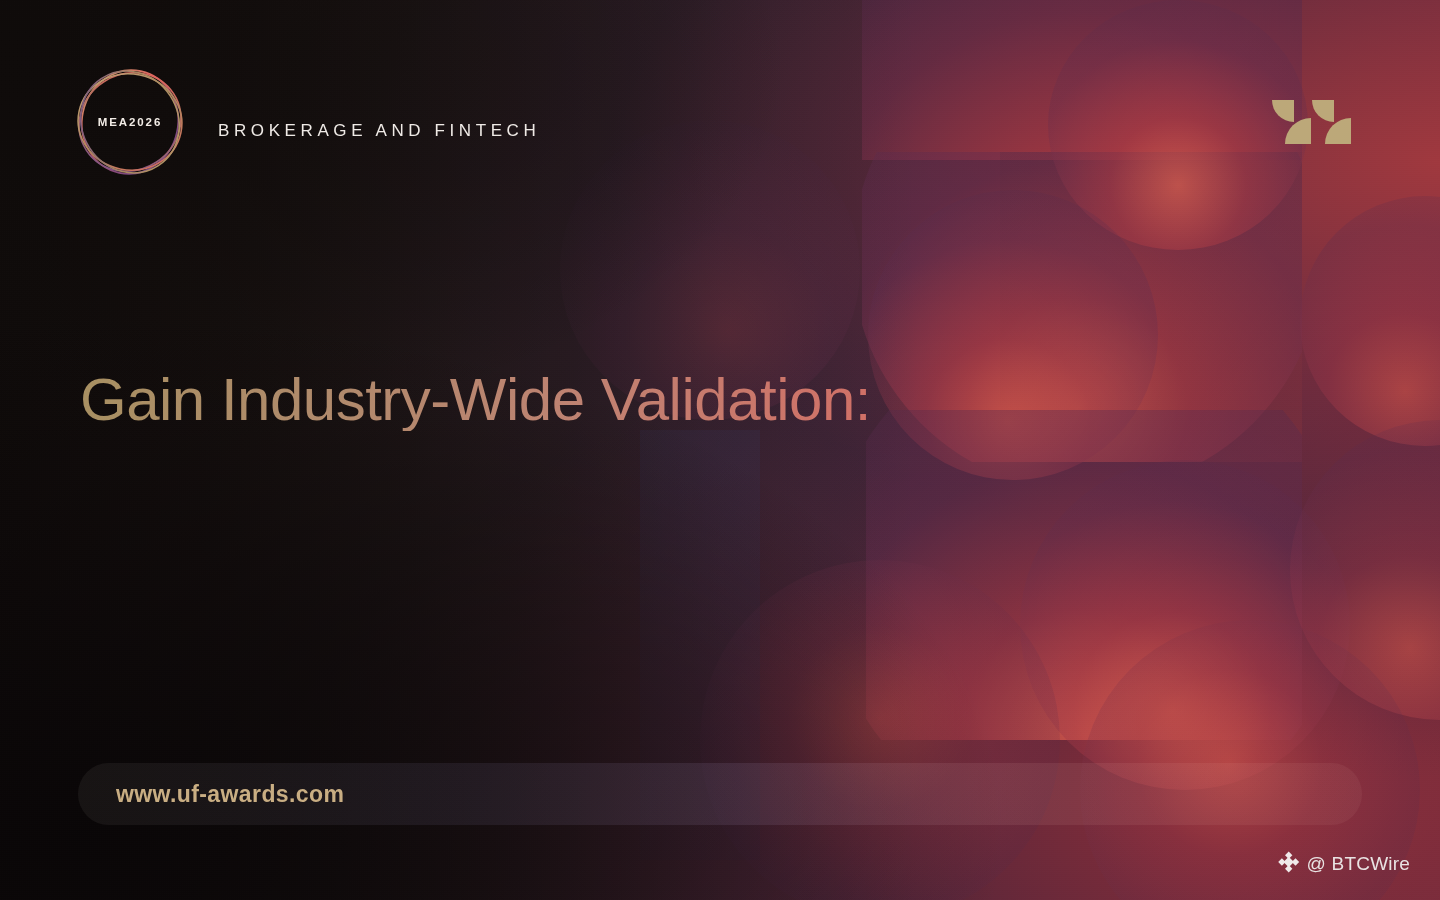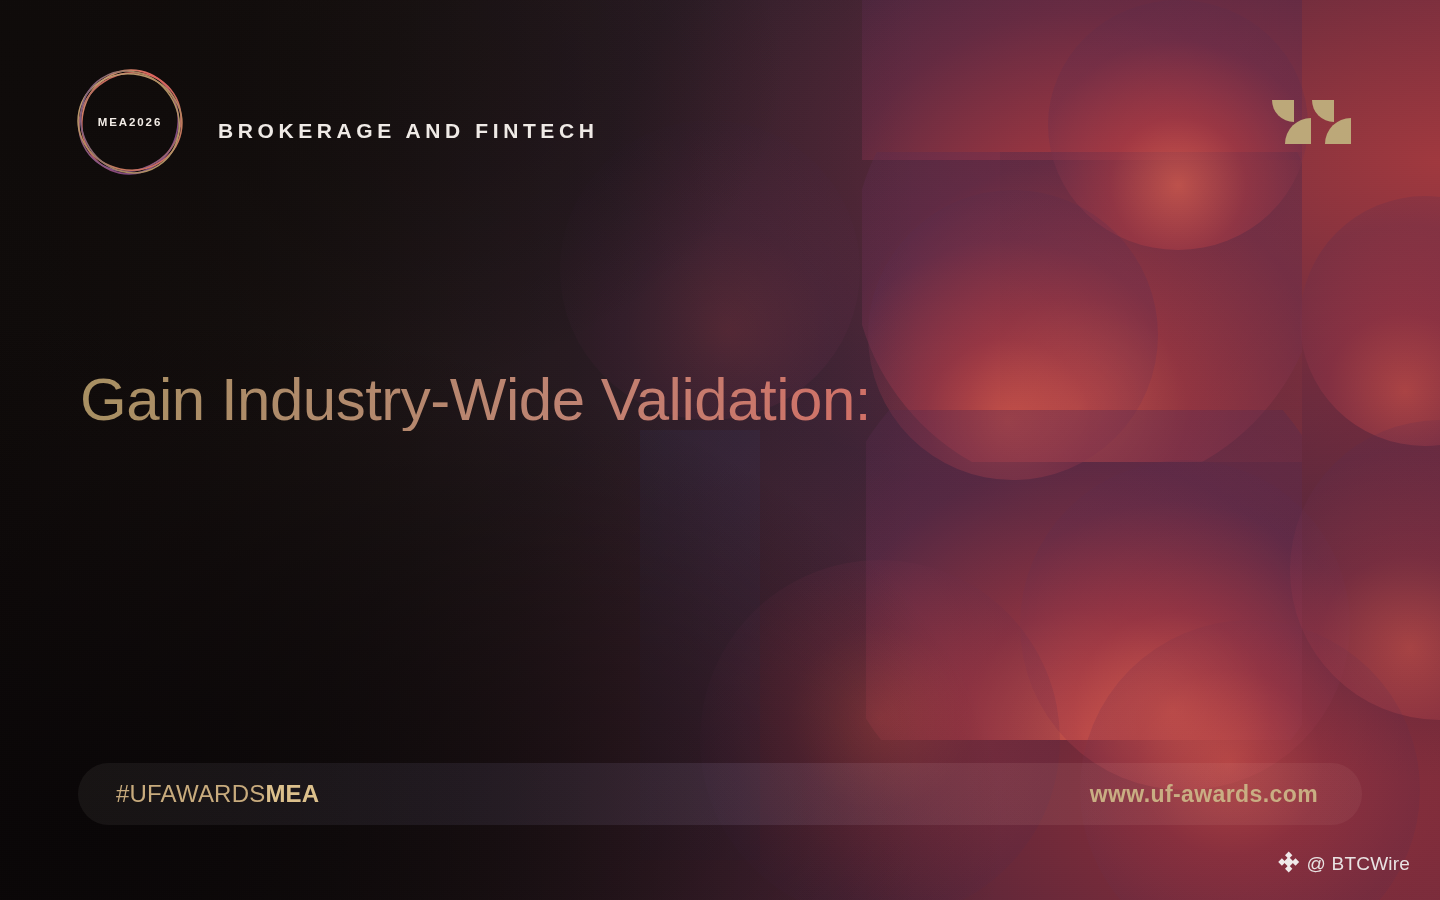--- a/index.html
+++ b/index.html
@@ -68,21 +68,21 @@
   }
 
   #wordmark { padding-top:4px; }
   #wordmark-main {
     font-size:50px; line-height:1; color:#ffffff; letter-spacing:0.5px; white-space:nowrap;
   }
   #wordmark-main .uf { font-weight:700; }
   #wordmark-main .awards { font-weight:300; }
   #wordmark-sub {
     margin-top:13px;
-    font-size:21px; font-weight:700; color:#efeae6;
+    font-size:17px; font-weight:400; color:#efeae6;
     letter-spacing:4.6px; white-space:nowrap;
   }
 
   
   #headline { position:absolute; left:80px; top:368px; width:1150px; }
   #headline-1 {
     font-size:60px; font-weight:400; line-height:1.05; white-space:nowrap;
     letter-spacing:-0.5px;
     background:linear-gradient(90deg, #a89062 0%, #b08a6c 22%, #c08272 44%, #cf7268 66%, #d9685e 85%, #dd6a5f 100%);
     -webkit-background-clip:text; background-clip:text;
@@ -239,23 +239,20 @@
       <div id="wordmark-sub">BROKERAGE AND FINTECH</div>
     </div>
 
   </div>
 
   <div id="headline">
     <div id="headline-1">Gain Industry-Wide Validation:</div>
   </div>
 
   <div id="footer-pill">
-    <div id="hashtag">
-      <span class="light">#UFAWARDS</span><span class="bold">MEA</span>
-    </div>
     <div id="website">www.uf-awards.com</div>
   </div>
 
   <div id="watermark">
     <span>
       <svg width="24" height="24" viewBox="0 0 24 24" aria-hidden="true">
         <g fill="#f0eaea">
           <rect x="10.1" y="2.6" width="5.2" height="5.2" transform="rotate(45 12.7 5.2)"></rect>
           <rect x="10.1" y="16.2" width="5.2" height="5.2" transform="rotate(45 12.7 18.8)"></rect>
           <rect x="3.3" y="9.4" width="5.2" height="5.2" transform="rotate(45 5.9 12)"></rect>

